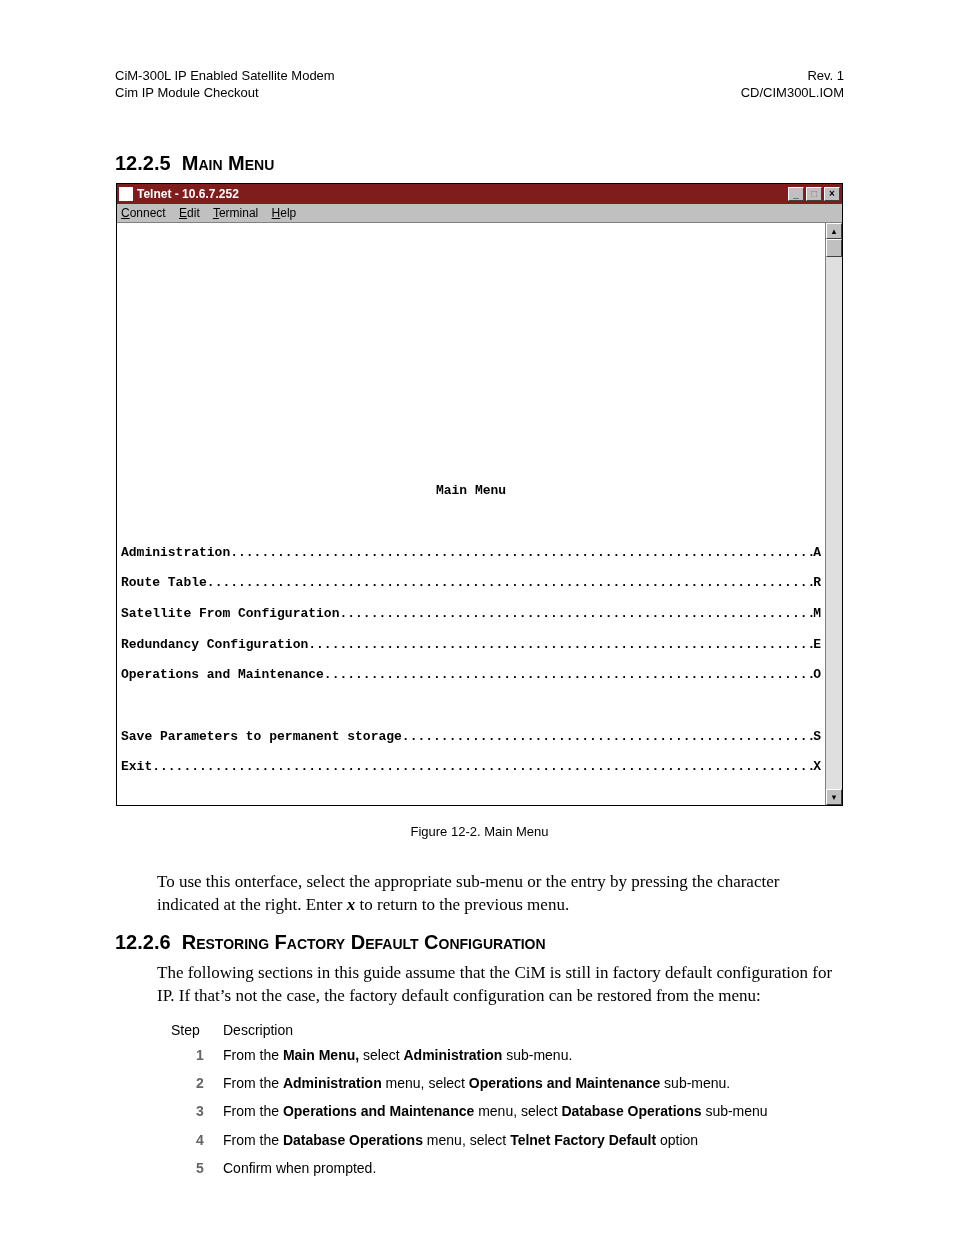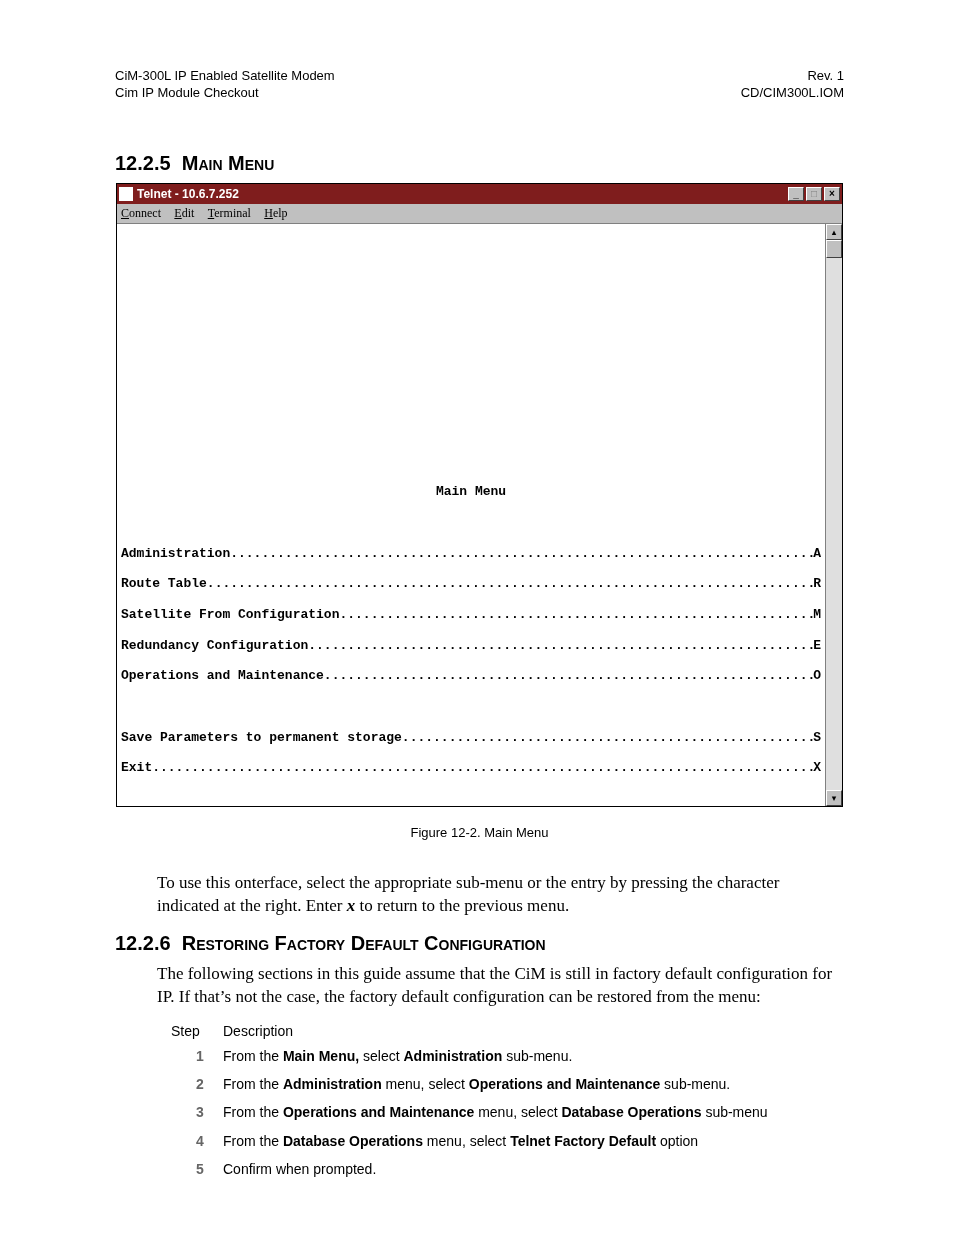--- a/index.html
+++ b/index.html
@@ -62,21 +62,20 @@
   }
   .menubar {
     background: #c0c0c0;
     padding: 2px 4px;
     border-bottom: 1px solid #808080;
   }
   .menubar .menu-item {
     margin-right: 10px;
     font-size: 12px;
     cursor: default;
-    font-family: Liberation Serif, serif;
   }
   .menubar .menu-item .underline { text-decoration: underline; }
   .client-area {
     display: flex;
   }
   .term-content {
     flex: 1;
     background: #fff;
     font-family: "Courier New", monospace;
     font-size: 13px;

